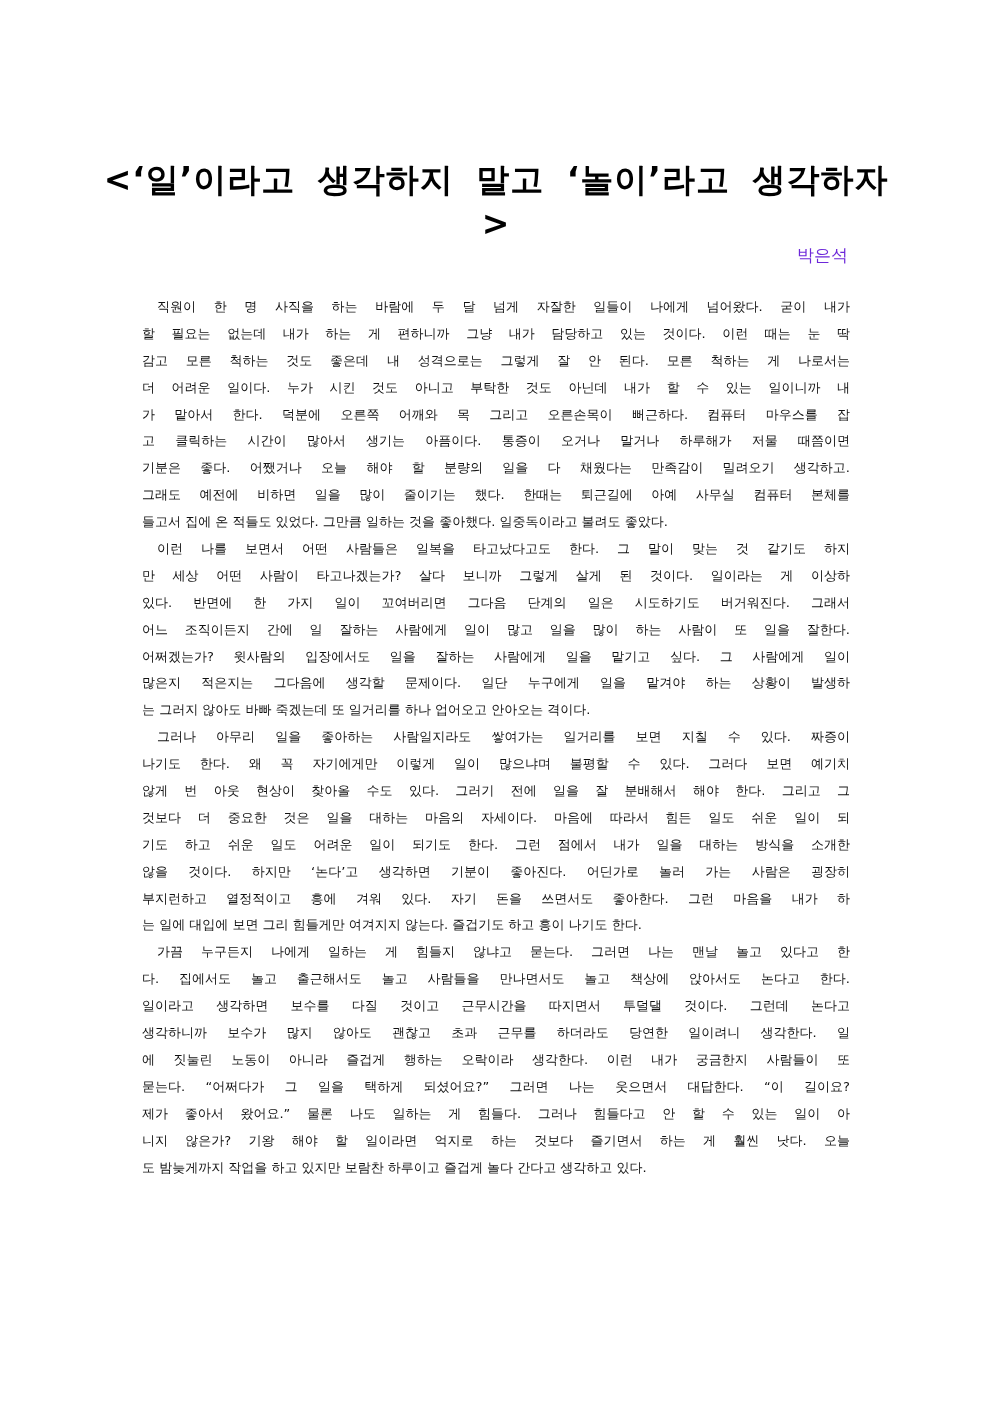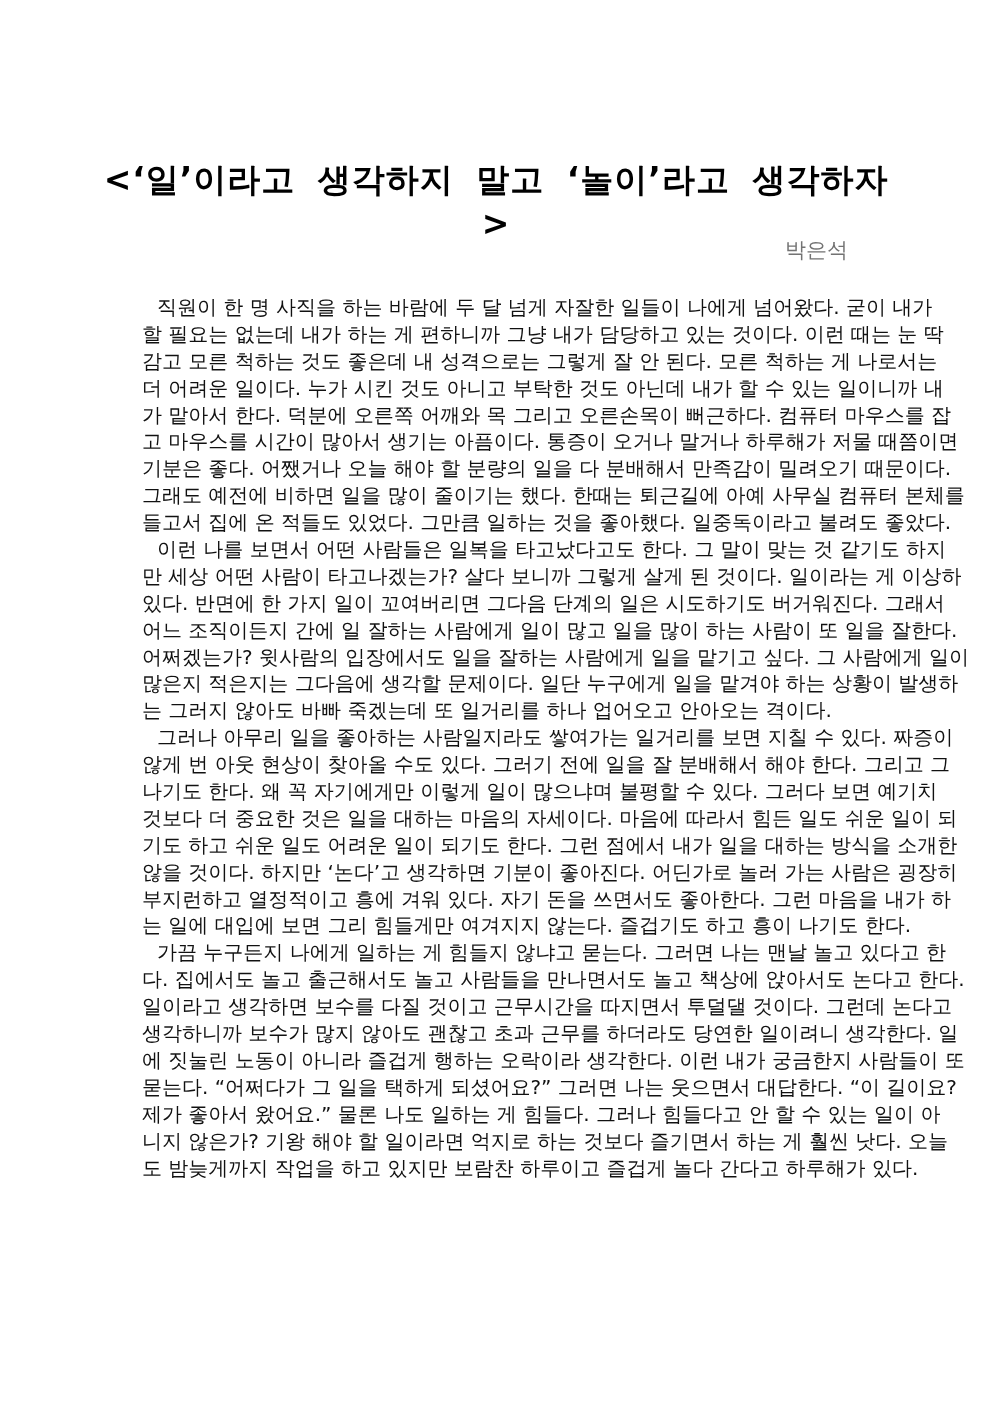--- a/index.html
+++ b/index.html
@@ -9,28 +9,28 @@
   }
   .title {
     position: absolute; left: 100px; width: 792px; top: 158px;
     text-align: center;
     font-family: "DejaVu Sans", sans-serif;
     font-weight: bold; font-size: 33px; color: #000;
     letter-spacing: 1px; word-spacing: 10px;
     line-height: 44px;
   }
   .author {
-    position: absolute; right: 144px; top: 236px;
+    position: absolute; right: 144px; top: 244px;
     font-family: "DejaVu Sans", sans-serif;
-    font-size: 21px; color: #737373;
+    font-size: 17px; color: #6d28d9;
   }
   .body {
     position: absolute; left: 142px; width: 708px; top: 294px;
     font-family: "DejaVu Sans", sans-serif;
-    font-size: 20px; color: #111;
+    font-size: 13px; color: #111;
     line-height: 26.9px;
   }
   .line {
     display: block; white-space: nowrap;
     text-align: justify; text-align-last: justify;
     height: 26.9px;
   }
   .line.last { text-align-last: left; }
 </style>
 </head>
@@ -38,42 +38,42 @@
 
 <div class="page">
   <div class="title">&lt;‘일’이라고 생각하지 말고 ‘놀이’라고 생각하자&gt;</div>
   <div class="author">박은석</div>
   <div class="body" id="body">
       <span class="line" style="text-indent: 15px;">직원이 한 명 사직을 하는 바람에 두 달 넘게 자잘한 일들이 나에게 넘어왔다. 굳이 내가</span>
       <span class="line">할 필요는 없는데 내가 하는 게 편하니까 그냥 내가 담당하고 있는 것이다. 이런 때는 눈 딱</span>
       <span class="line">감고 모른 척하는 것도 좋은데 내 성격으로는 그렇게 잘 안 된다. 모른 척하는 게 나로서는</span>
       <span class="line">더 어려운 일이다. 누가 시킨 것도 아니고 부탁한 것도 아닌데 내가 할 수 있는 일이니까 내</span>
       <span class="line">가 맡아서 한다. 덕분에 오른쪽 어깨와 목 그리고 오른손목이 뻐근하다. 컴퓨터 마우스를 잡</span>
-      <span class="line">고 마우스를 시간이 많아서 생기는 아픔이다. 통증이 오거나 말거나 하루해가 저물 때쯤이면</span>
-      <span class="line">기분은 좋다. 어쨌거나 오늘 해야 할 분량의 일을 다 분배해서 만족감이 밀려오기 때문이다.</span>
+      <span class="line">고 클릭하는 시간이 많아서 생기는 아픔이다. 통증이 오거나 말거나 하루해가 저물 때쯤이면</span>
+      <span class="line">기분은 좋다. 어쨌거나 오늘 해야 할 분량의 일을 다 채웠다는 만족감이 밀려오기 생각하고.</span>
       <span class="line">그래도 예전에 비하면 일을 많이 줄이기는 했다. 한때는 퇴근길에 아예 사무실 컴퓨터 본체를</span>
       <span class="line last">들고서 집에 온 적들도 있었다. 그만큼 일하는 것을 좋아했다. 일중독이라고 불려도 좋았다.</span>
       <span class="line" style="text-indent: 15px;">이런 나를 보면서 어떤 사람들은 일복을 타고났다고도 한다. 그 말이 맞는 것 같기도 하지</span>
       <span class="line">만 세상 어떤 사람이 타고나겠는가? 살다 보니까 그렇게 살게 된 것이다. 일이라는 게 이상하</span>
       <span class="line">있다. 반면에 한 가지 일이 꼬여버리면 그다음 단계의 일은 시도하기도 버거워진다. 그래서</span>
       <span class="line">어느 조직이든지 간에 일 잘하는 사람에게 일이 많고 일을 많이 하는 사람이 또 일을 잘한다.</span>
       <span class="line">어쩌겠는가? 윗사람의 입장에서도 일을 잘하는 사람에게 일을 맡기고 싶다. 그 사람에게 일이</span>
       <span class="line">많은지 적은지는 그다음에 생각할 문제이다. 일단 누구에게 일을 맡겨야 하는 상황이 발생하</span>
       <span class="line last">는 그러지 않아도 바빠 죽겠는데 또 일거리를 하나 업어오고 안아오는 격이다.</span>
       <span class="line" style="text-indent: 15px;">그러나 아무리 일을 좋아하는 사람일지라도 쌓여가는 일거리를 보면 지칠 수 있다. 짜증이</span>
+      <span class="line">나기도 한다. 왜 꼭 자기에게만 이렇게 일이 많으냐며 불평할 수 있다. 그러다 보면 예기치</span>
       <span class="line">않게 번 아웃 현상이 찾아올 수도 있다. 그러기 전에 일을 잘 분배해서 해야 한다. 그리고 그</span>
-      <span class="line">나기도 한다. 왜 꼭 자기에게만 이렇게 일이 많으냐며 불평할 수 있다. 그러다 보면 예기치</span>
       <span class="line">것보다 더 중요한 것은 일을 대하는 마음의 자세이다. 마음에 따라서 힘든 일도 쉬운 일이 되</span>
       <span class="line">기도 하고 쉬운 일도 어려운 일이 되기도 한다. 그런 점에서 내가 일을 대하는 방식을 소개한</span>
       <span class="line">않을 것이다. 하지만 ‘논다’고 생각하면 기분이 좋아진다. 어딘가로 놀러 가는 사람은 굉장히</span>
       <span class="line">부지런하고 열정적이고 흥에 겨워 있다. 자기 돈을 쓰면서도 좋아한다. 그런 마음을 내가 하</span>
       <span class="line last">는 일에 대입에 보면 그리 힘들게만 여겨지지 않는다. 즐겁기도 하고 흥이 나기도 한다.</span>
       <span class="line" style="text-indent: 15px;">가끔 누구든지 나에게 일하는 게 힘들지 않냐고 묻는다. 그러면 나는 맨날 놀고 있다고 한</span>
       <span class="line">다. 집에서도 놀고 출근해서도 놀고 사람들을 만나면서도 놀고 책상에 앉아서도 논다고 한다.</span>
       <span class="line">일이라고 생각하면 보수를 다질 것이고 근무시간을 따지면서 투덜댈 것이다. 그런데 논다고</span>
       <span class="line">생각하니까 보수가 많지 않아도 괜찮고 초과 근무를 하더라도 당연한 일이려니 생각한다. 일</span>
       <span class="line">에 짓눌린 노동이 아니라 즐겁게 행하는 오락이라 생각한다. 이런 내가 궁금한지 사람들이 또</span>
       <span class="line">묻는다. “어쩌다가 그 일을 택하게 되셨어요?” 그러면 나는 웃으면서 대답한다. “이 길이요?</span>
       <span class="line">제가 좋아서 왔어요.” 물론 나도 일하는 게 힘들다. 그러나 힘들다고 안 할 수 있는 일이 아</span>
       <span class="line">니지 않은가? 기왕 해야 할 일이라면 억지로 하는 것보다 즐기면서 하는 게 훨씬 낫다. 오늘</span>
-      <span class="line last">도 밤늦게까지 작업을 하고 있지만 보람찬 하루이고 즐겁게 놀다 간다고 하루해가 있다.</span>
+      <span class="line last">도 밤늦게까지 작업을 하고 있지만 보람찬 하루이고 즐겁게 놀다 간다고 생각하고 있다.</span>
     </div>
 </div>
 
 </body></html>

